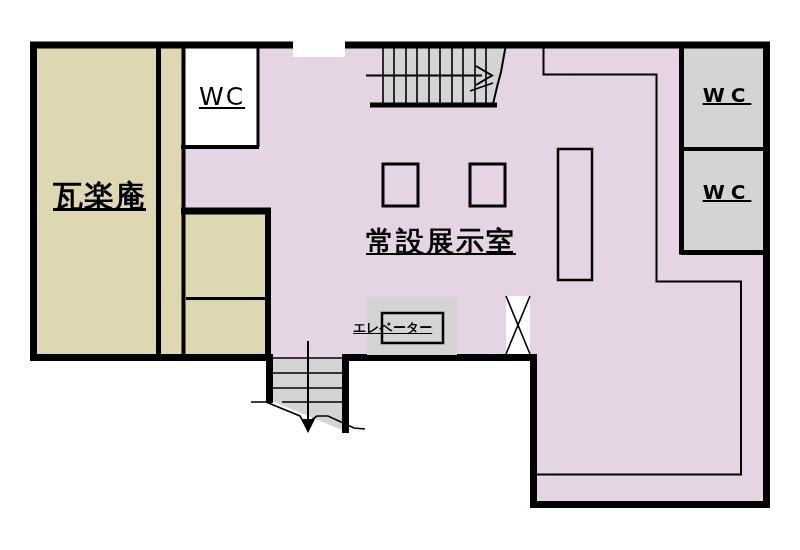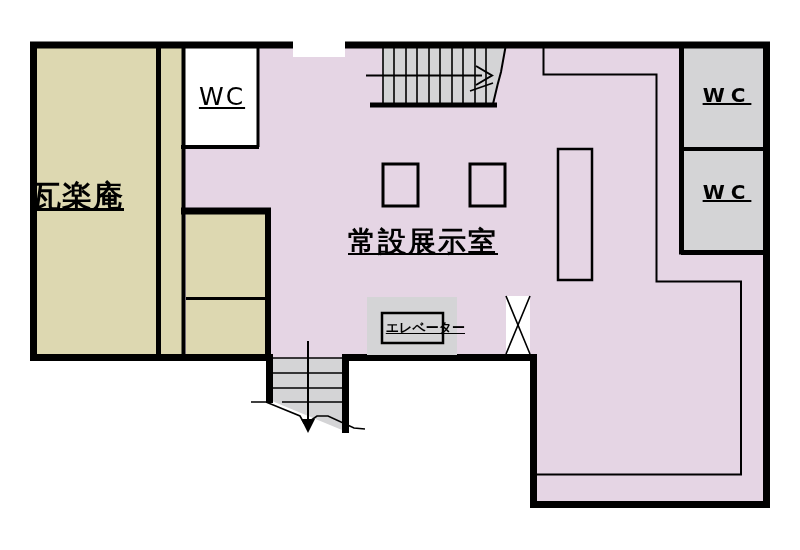--- a/index.html
+++ b/index.html
@@ -26,26 +26,26 @@
   .w6{stroke-width:6;}
   .w5{stroke-width:5;}
   .w4{stroke-width:4;}
   .w3{stroke-width:3;}
   .thin{stroke:var(--wall);fill:none;stroke-width:2;}
   .hair{stroke:var(--wall);fill:none;stroke-width:1.6;}
   .label{
     position:absolute;color:var(--label);line-height:1.05;
     white-space:nowrap;user-select:none;text-decoration:underline;
   }
-  .lbl-garakuan{left:31px;top:180px;width:100px;font-size:30px;font-weight:bold;letter-spacing:1px;}
-  .lbl-exhibition{left:348px;top:227px;width:168px;font-size:28px;font-weight:bold;letter-spacing:2px;text-align:left;}
+  .lbl-garakuan{left:53px;top:180px;width:100px;font-size:30px;font-weight:bold;letter-spacing:1px;}
+  .lbl-exhibition{left:348px;top:227px;width:168px;font-size:28px;font-weight:bold;letter-spacing:2px;text-align:right;}
   .lbl-wc-left{left:186px;top:84px;width:72px;font-size:25px;font-weight:500;letter-spacing:2px;text-align:center;}
   .lbl-wc-r1{left:683px;top:85px;width:82px;font-size:20px;font-weight:bold;letter-spacing:6px;text-indent:6px;text-align:center;}
   .lbl-wc-r2{left:683px;top:182px;width:82px;font-size:20px;font-weight:bold;letter-spacing:6px;text-indent:6px;text-align:center;}
-  .lbl-elevator{left:367px;top:321px;width:98px;font-size:13px;font-weight:bold;text-align:right;}
+  .lbl-elevator{left:353px;top:321px;width:98px;font-size:13px;font-weight:bold;text-align:left;}
 </style>
 </head>
 <body>
 
 <div id="stage">
 
   <svg id="plan-svg" width="800" height="550" viewBox="0 0 800 550">
 
     <g>
       <rect class="f-beige" x="33" y="45" width="150" height="310"></rect>

